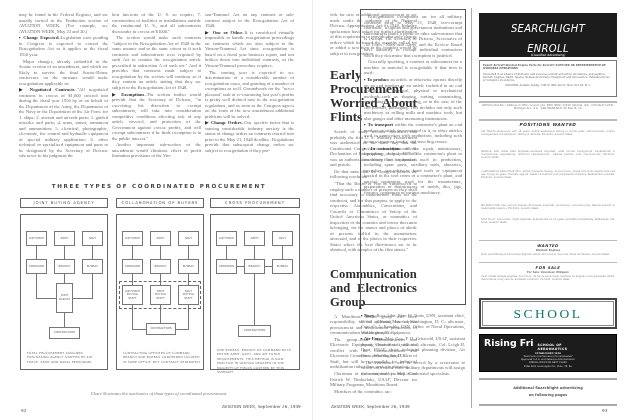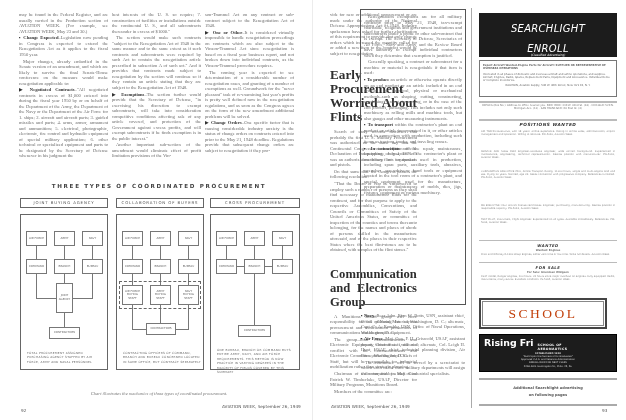--- a/index.html
+++ b/index.html
@@ -40,21 +40,21 @@
   .sl-banner .t2 { font-size: 3px; line-height: 4px; font-style: italic; }
   .sl-banner .t3 { font-size: 3.1px; line-height: 4.2px; font-weight: bold; letter-spacing: .3px; display:flex; justify-content: space-around; padding: 0 10px; }
   .sl-banner .t4 { font-size: 5.2px; font-weight: bold; font-style: italic; letter-spacing: .4px; margin-top: 1px; }
 
   .sl-box { position: absolute; left: 7px; top: 52px; width: 138px; height: 37px; border: 1px solid #777; padding: 3px; font-family: "DejaVu Sans", sans-serif; font-size: 2.6px; line-height: 3.3px; color: #666; }
   .sl-box .center { text-align: center; }
   .sl-rule { position: absolute; left: 7px; width: 138px; height: 2px; background: #bbb; }
   .sl-small { position: absolute; left: 9px; width: 134px; font-family: "DejaVu Sans", sans-serif; font-size: 2.6px; line-height: 3.3px; color: #777; text-align: center; }
   .sl-section { position: absolute; left: 7px; width: 138px; text-align: center; font-family: "DejaVu Sans", sans-serif; font-size: 4.3px; font-weight: bold; font-style: italic; letter-spacing: .5px; color: #333; }
   .sl-ad { position: absolute; left: 9px; width: 134px; font-family: "DejaVu Sans", sans-serif; font-size: 2.5px; line-height: 3.2px; color: #888; text-align: justify; }
-  .school { position: absolute; left: 7px; top: 290px; width: 128px; height: 31px; border: 2px solid #444; box-shadow: inset 0 0 0 1px #fff, inset 0 0 0 2px #888; text-align: center; font-family: "Liberation Serif", serif; font-size: 13.5px; letter-spacing: 2.5px; color: #c2410c; line-height: 28px; }
+  .school { position: absolute; left: 7px; top: 290px; width: 138px; height: 31px; border: 2px solid #444; box-shadow: inset 0 0 0 1px #fff, inset 0 0 0 2px #888; text-align: center; font-family: "Liberation Serif", serif; font-size: 13.5px; letter-spacing: 2.5px; color: #0f766e; line-height: 28px; }
   .rising { position: absolute; left: 7px; top: 326px; width: 138px; height: 38px; background: #1c1c1c; border: 1px solid #000; color: #fff; font-family: "DejaVu Sans", sans-serif; padding: 2px 4px; }
   .rising .r1 { display: flex; align-items: baseline; gap: 4px; }
   .rising .name { font-size: 9.4px; font-weight: bold; line-height: 11px; }
   .rising .sub { font-size: 3.2px; font-weight: bold; letter-spacing: .4px; line-height: 3.6px; }
   .rising .lines { font-size: 2.4px; line-height: 3.1px; text-align: center; color: #ddd; margin-top: 1px; }
   .addl { position: absolute; left: 7px; top: 370px; width: 138px; border-top: 2px solid #aaa; border-bottom: 2px solid #aaa; padding: 5px 0; text-align: center; font-family: "DejaVu Sans", sans-serif; font-size: 3.6px; line-height: 7px; color: #555; font-weight: bold; }
 </style>
 </head>
 <body>
 

